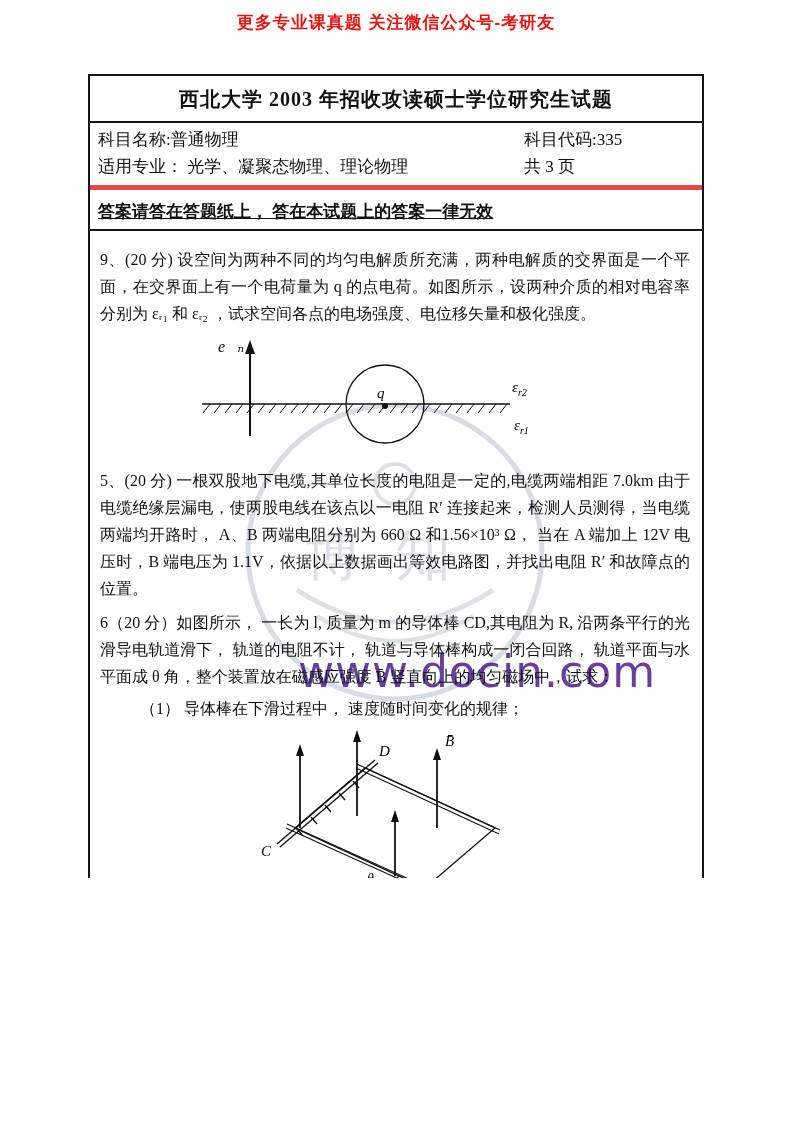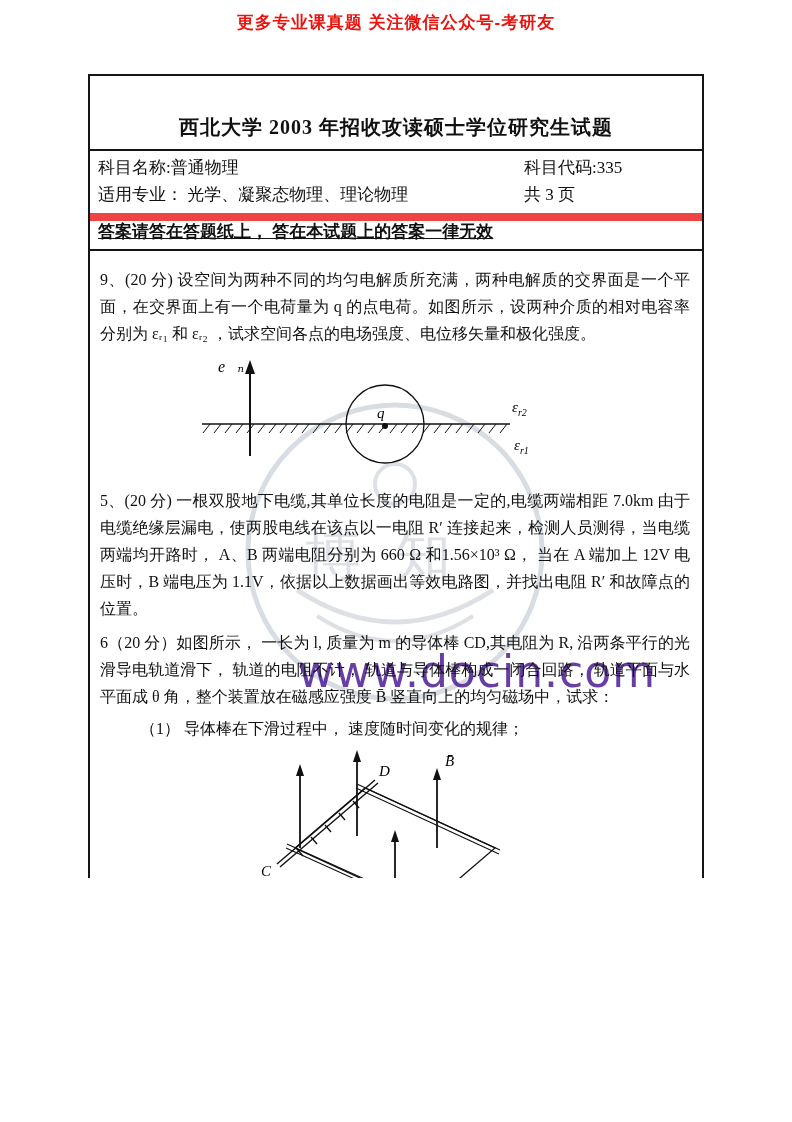--- a/index.html
+++ b/index.html
@@ -27,30 +27,29 @@
   }
   
   .paper{
     position:absolute;left:88px;top:74px;width:612px;
     border:2px solid #151515;z-index:1;background:transparent;
   }
   .title{
     text-align:center;font-weight:bold;font-size:20px;
     padding:10px 6px 8px 6px;letter-spacing:1px;
     border-bottom:2px solid #151515;
-    margin-top:28px;
-  }
-  .info{padding:3px 10px 5px 8px;border-bottom:8px solid #ef4444;font-size:17px;}
+  }
+  .info{padding:3px 10px 5px 8px;border-bottom:5px solid #ef4444;font-size:17px;}
   .info-row{display:flex;line-height:27px;}
   .info-left{flex:1;}
   .info-right{width:168px;}
   .notice{
     font-weight:bold;font-size:17px;line-height:22px;
     text-decoration:underline;
-    padding:0 10px 6px 8px;
+    padding:11px 10px 6px 8px;
     border-bottom:2px solid #151515;
   }
   .body{padding:8px 12px 14px 10px;}
   p.q{
     font-size:16px;line-height:27px;text-align:justify;
     margin:7px 0 5px 0;
   }
   p.sub{margin:0 0 0 40px;line-height:27px;font-size:16px;}
   .fig4{margin:4px 0 2px 100px;}
   .fig6{margin:6px 0 0 145px;}

